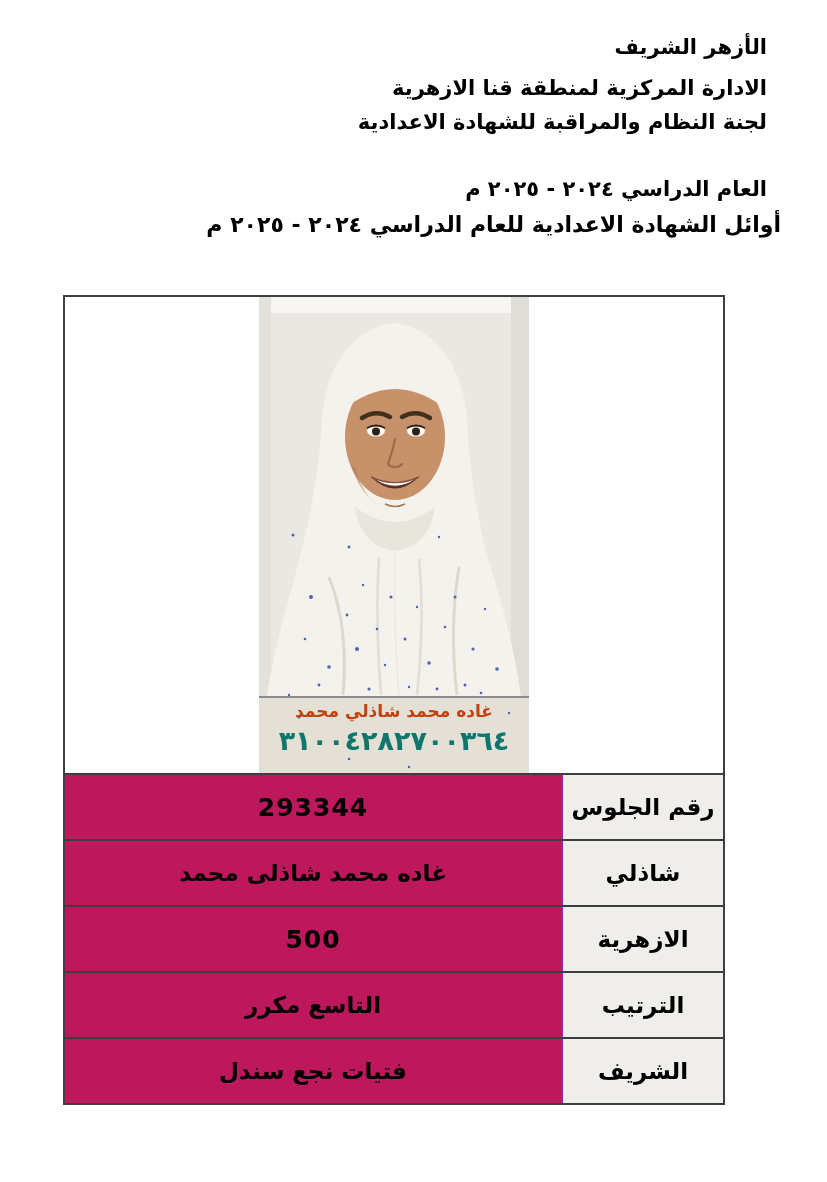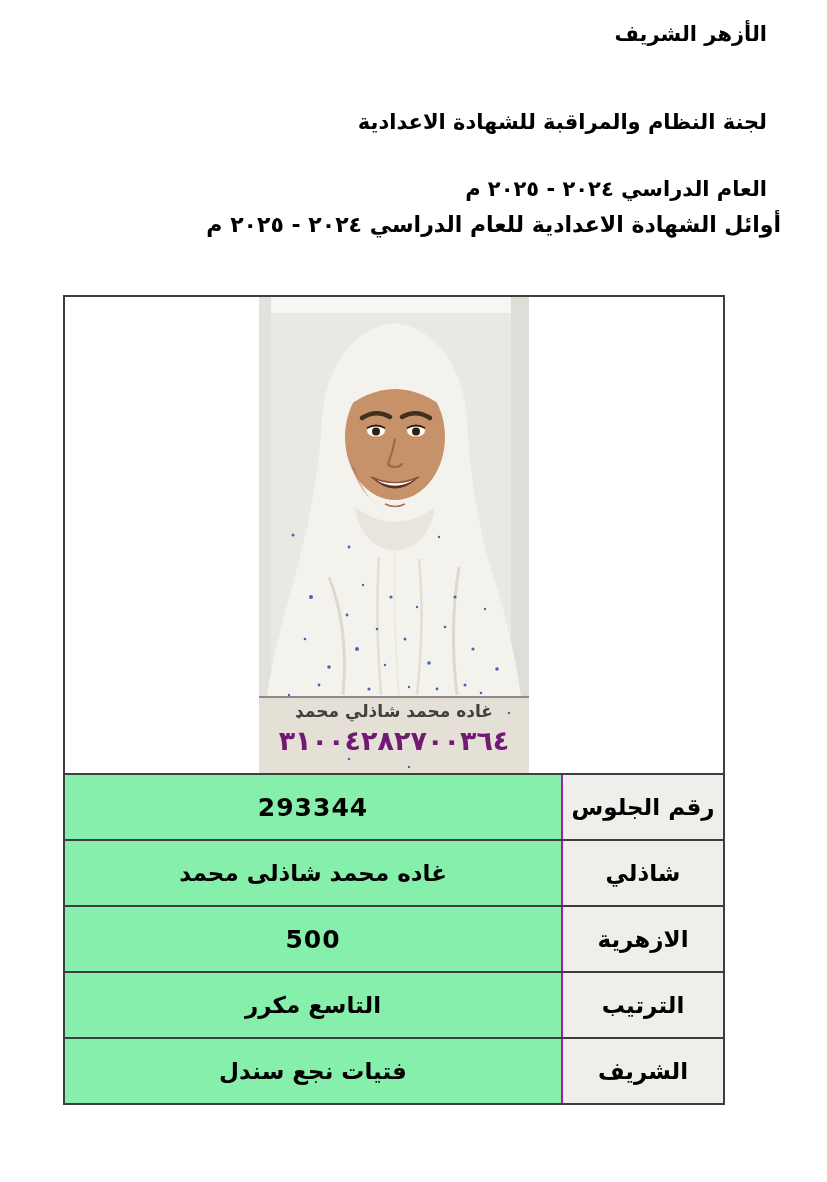--- a/index.html
+++ b/index.html
@@ -1,52 +1,53 @@
 <!DOCTYPE html>
 <html lang="ar"><head>
 <meta charset="utf-8">
 <style>
   html,body{margin:0;padding:0;background:#fff;}
   .page{position:relative;width:827px;height:1182px;background:#ffffff;overflow:hidden;
         font-family:"DejaVu Sans","Liberation Serif",sans-serif;color:#000;}
   
   .hline{position:absolute;right:60px;font-size:21px;font-weight:700;direction:rtl;
          white-space:nowrap;letter-spacing:0.5px;}
-  .hline1{top:22px;}
+  .hline1{top:35px;}
   .hline2{top:76px;}
   .hline3{top:110px;}
   .hline4{top:177px;}
   .doc-title{position:absolute;right:46px;top:212px;font-size:22px;font-weight:700;
              direction:rtl;white-space:nowrap;letter-spacing:0.5px;}
   
   .card{position:absolute;left:63px;top:295px;width:662px;border:2px solid #3e3e3e;
         background:#fff;box-sizing:border-box;}
   .photo-wrap{position:relative;height:476px;display:flex;justify-content:center;}
   .photo{position:relative;width:270px;height:476px;}
   .photo svg{display:block;}
   .photo-name{position:absolute;left:0;right:0;top:404px;text-align:center;
-              font-size:17px;font-weight:700;color:#404040;direction:rtl;letter-spacing:1px;}
+              font-size:17px;font-weight:700;color:#c2410c;direction:rtl;letter-spacing:1px;}
   .photo-number{position:absolute;left:0;right:0;top:428px;text-align:center;
-              font-size:27px;font-weight:700;color:#701a75;letter-spacing:2px;}
+              font-size:27px;font-weight:700;color:#0f766e;letter-spacing:2px;}
   
-  .trow{display:flex;height:66px;border-top:2px solid #3e3e3e;box-sizing:border-box;background:#86efac;}
+  .trow{display:flex;height:66px;border-top:2px solid #3e3e3e;box-sizing:border-box;background:#be185d;}
   .tvalue{flex:1;display:flex;align-items:center;justify-content:center;
           font-weight:700;font-size:23px;direction:rtl;letter-spacing:1px;}
   .tvalue.num{direction:ltr;font-size:25px;letter-spacing:1px;
               font-family:"DejaVu Sans","Liberation Sans",sans-serif;}
   .tlabel{width:162px;border-left:2px solid #a21caf;background:#efeeea;
           display:flex;align-items:center;justify-content:center;font-weight:700;
           font-size:23px;direction:rtl;box-sizing:border-box;}
 </style>
 </head>
 <body>
 
 <div class="page">
 
   <div class="hline hline1">الأزهر الشريف</div>
+  <div class="hline hline2">الادارة المركزية لمنطقة قنا الازهرية</div>
   <div class="hline hline3">لجنة النظام والمراقبة للشهادة الاعدادية</div>
   <div class="hline hline4">العام الدراسي ٢٠٢٤ - ٢٠٢٥ م</div>
   <div class="doc-title">أوائل الشهادة الاعدادية للعام الدراسي ٢٠٢٤ - ٢٠٢٥ م</div>
 
   <div class="card">
 
     <div class="photo-wrap">
       <div class="photo">
         <svg viewBox="0 0 270 476" width="270" height="476">
 

